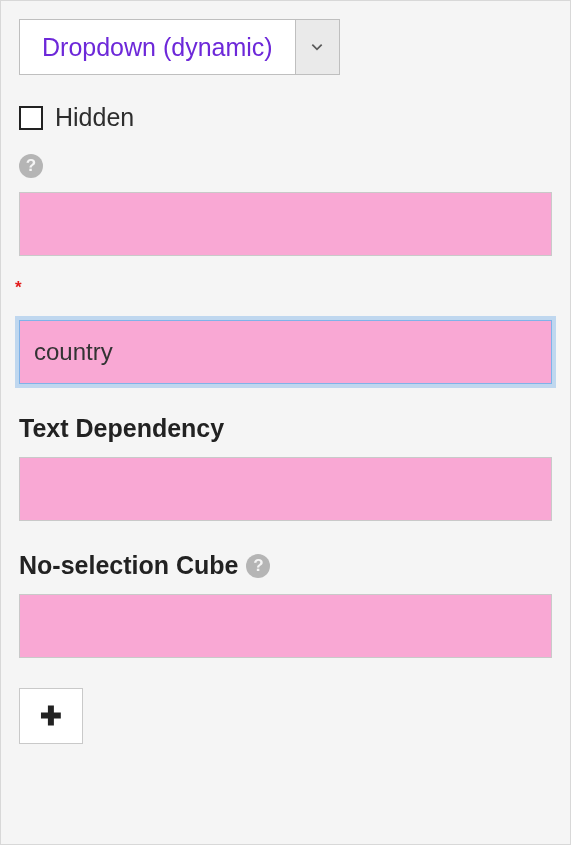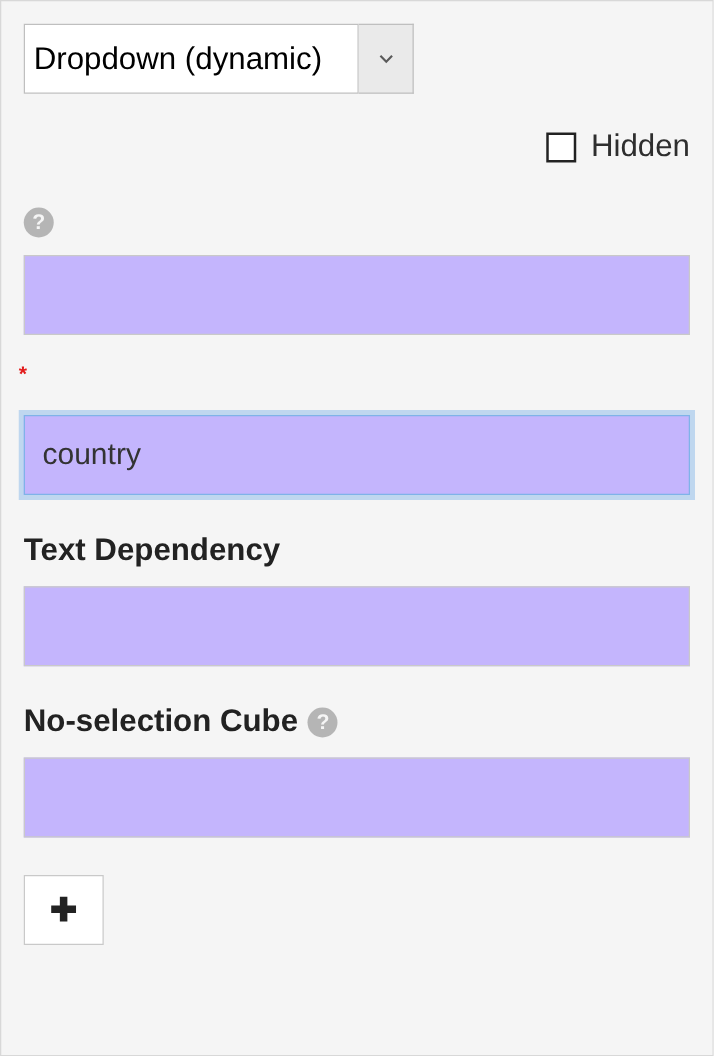--- a/index.html
+++ b/index.html
@@ -18,25 +18,25 @@
     }
     .select-wrap {
       display: inline-flex;
       align-items: stretch;
       height: 56px;
       margin-bottom: 28px;
     }
     .select-display {
       border: 1px solid #bfbfbf;
       background: #fff;
-      padding: 0 7px;
+      padding: 0 22px;
       display: flex;
       align-items: center;
       font-size: 25px;
-      color: #000000;
+      color: #6d28d9;
       min-width: 268px;
       height: 100%;
     }
     .select-btn {
       width: 44px;
       height: 100%;
       border: 1px solid #bfbfbf;
       border-left: none;
       background: #eaeaea;
       display: flex;
@@ -45,22 +45,21 @@
       cursor: pointer;
     }
     .chevron {
       width: 14px;
       height: 14px;
     }
     .checkbox-row {
       display: flex;
       align-items: center;
       gap: 12px;
-      margin-bottom: 34px;
-      justify-content: flex-end;
+      margin-bottom: 22px;
     }
     .checkbox {
       width: 24px;
       height: 24px;
       border: 2px solid #222;
       background: #fff;
       cursor: pointer;
     }
     .checkbox-label {
       font-size: 25px;
@@ -96,21 +95,21 @@
       font-weight: bold;
       font-size: 17px;
       position: relative;
       top: -8px;
       margin-left: -4px;
     }
     .text-input {
       width: 100%;
       height: 64px;
       border: 1px solid #c9c9c9;
-      background: #c4b5fd;
+      background: #f9a8d4;
       font-size: 24px;
       color: #333;
       padding: 0 14px;
       outline: none;
       font-family: inherit;
     }
     .text-input.focused {
       border: 1px solid #7fb3e8;
       box-shadow: 0 0 0 4px rgba(127,179,232,0.45);
     }

